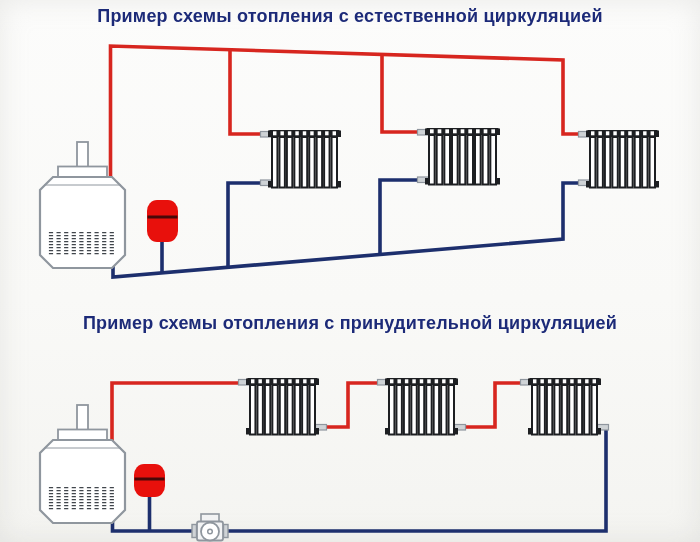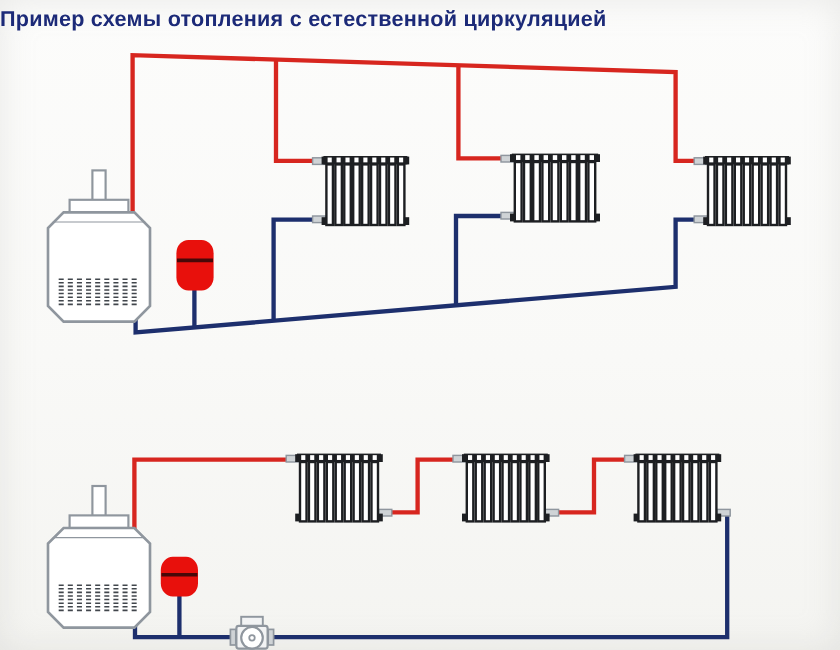--- a/index.html
+++ b/index.html
@@ -3,33 +3,34 @@
 <meta charset="utf-8">
 <style>
   html,body{margin:0;padding:0;background:#e9eae8;}
   .stage{
     position:relative;width:700px;height:542px;margin:0 auto;
     background:linear-gradient(180deg,#fcfcfb 0%,#f9f9f7 55%,#f4f4f1 100%);
     overflow:hidden;font-family:"Liberation Sans","DejaVu Sans",sans-serif;
     box-shadow:inset 0 0 28px rgba(180,180,175,.25);
   }
   .scheme-title{
-    position:absolute;left:0;width:100%;text-align:left;
+    position:absolute;left:0;width:100%;text-align:center;
     font-size:18px;font-weight:bold;letter-spacing:.2px;
     color:#1c2a78;line-height:22px;white-space:nowrap;
   }
   #title-1{top:5px;}
   #title-2{top:312px;}
   svg{position:absolute;left:0;top:0;}
 </style>
 </head>
 <body>
 
 <div class="stage">
   <div class="scheme-title" id="title-1">Пример схемы отопления с естественной циркуляцией</div>
+  <div class="scheme-title" id="title-2">Пример схемы отопления с принудительной циркуляцией</div>
   <svg id="scheme-svg" width="700" height="542" viewBox="0 0 700 542">
       <g>
         <path d="M113,264 L113,277 L563,239 L563,183 L590,183" fill="none" stroke="#1d2f6d" stroke-width="3.6" stroke-linejoin="miter" stroke-linecap="butt"></path>
         <path d="M273,183 L228,183 L228,267.3" fill="none" stroke="#1d2f6d" stroke-width="3.6" stroke-linejoin="miter" stroke-linecap="butt"></path>
         <path d="M430,180 L380,180 L380,254.5" fill="none" stroke="#1d2f6d" stroke-width="3.6" stroke-linejoin="miter" stroke-linecap="butt"></path>
         <path d="M162,240 L162,272.9" fill="none" stroke="#1d2f6d" stroke-width="3.6" stroke-linejoin="miter" stroke-linecap="butt"></path>
         <path d="M110.5,178 L110.5,46 L563,60 L563,134 L590,134" fill="none" stroke="#d7261f" stroke-width="3.6" stroke-linejoin="miter" stroke-linecap="butt"></path>
         <path d="M230,49.6 L230,134 L273,134" fill="none" stroke="#d7261f" stroke-width="3.6" stroke-linejoin="miter" stroke-linecap="butt"></path>
         <path d="M382,54.3 L382,132 L430,132" fill="none" stroke="#d7261f" stroke-width="3.6" stroke-linejoin="miter" stroke-linecap="butt"></path>
         <g>

